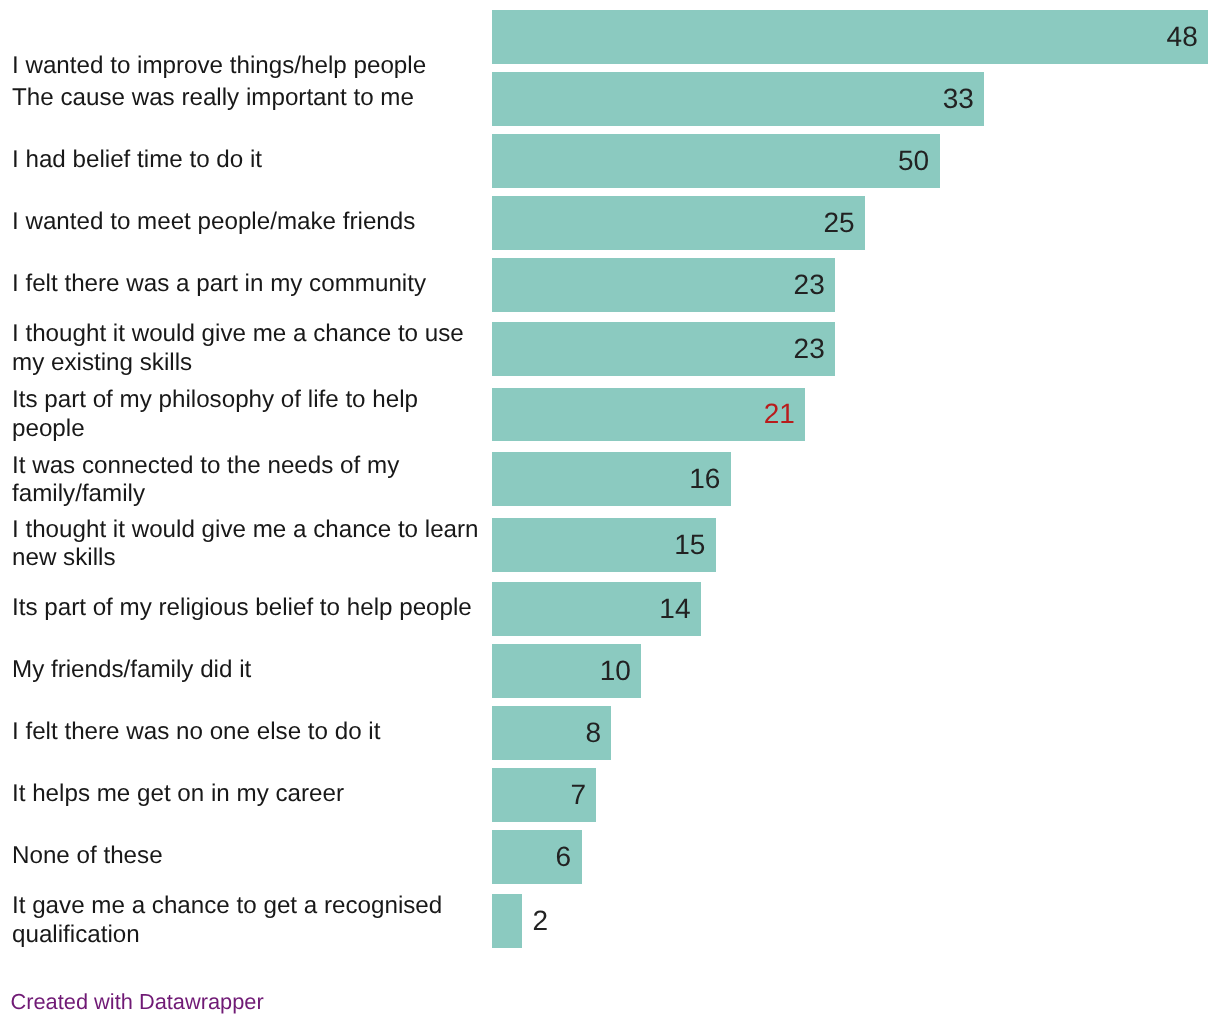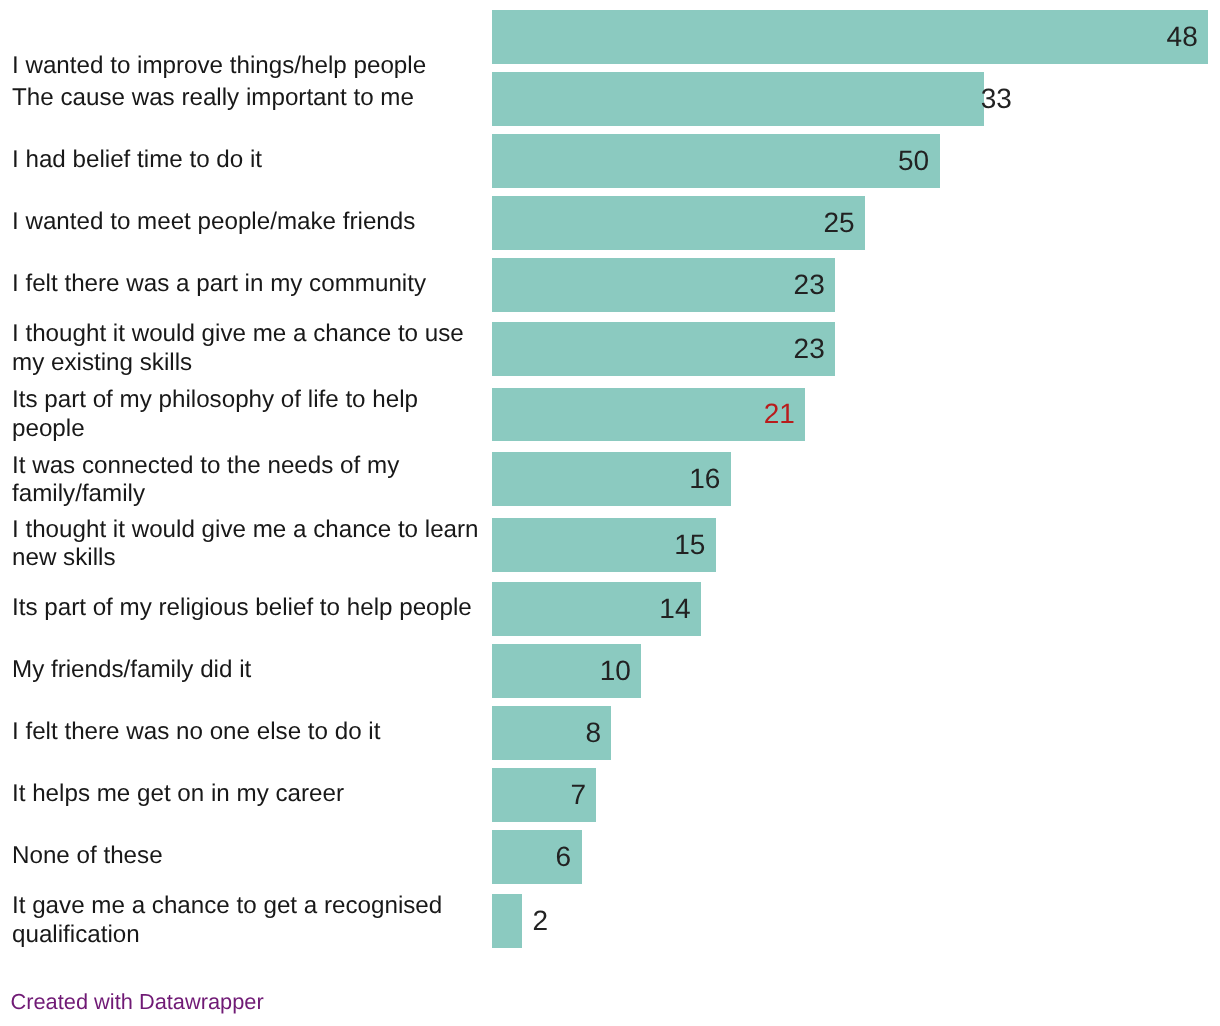--- a/index.html
+++ b/index.html
@@ -37,21 +37,21 @@
 
 <div id="chart">
   <div class="row">
     <span class="cat-label" style="top: 22.1px; color: rgb(24, 24, 24); margin-top: 30px;">I wanted to improve things/help people</span>
     <span class="bar" style="left: 492px; top: 10px; width: 716.16px; height: 53.7px; background: rgb(139, 202, 192);"></span>
     <span class="value-label inside" style="top: 24.85px; color: rgb(34, 34, 34); left: 1197.76px;">48</span>
   </div>
   <div class="row">
     <span class="cat-label" style="top: 84px; color: rgb(24, 24, 24);">The cause was really important to me</span>
     <span class="bar" style="left: 492px; top: 71.9px; width: 492.36px; height: 53.7px; background: rgb(139, 202, 192);"></span>
-    <span class="value-label inside" style="top: 86.75px; color: rgb(34, 34, 34); left: 973.96px; margin-left: 38px;">33</span>
+    <span class="value-label inside" style="top: 86.75px; color: rgb(34, 34, 34); left: 973.96px;">33</span>
   </div>
   <div class="row">
     <span class="cat-label" style="top: 146.1px; color: rgb(24, 24, 24);">I had belief time to do it</span>
     <span class="bar" style="left: 492px; top: 134.1px; width: 447.6px; height: 53.7px; background: rgb(139, 202, 192);"></span>
     <span class="value-label inside" style="top: 148.95px; color: rgb(34, 34, 34); left: 929.2px;">50</span>
   </div>
   <div class="row">
     <span class="cat-label" style="top: 208.2px; color: rgb(24, 24, 24);">I wanted to meet people/make friends</span>
     <span class="bar" style="left: 492px; top: 196px; width: 373px; height: 53.7px; background: rgb(139, 202, 192);"></span>
     <span class="value-label inside" style="top: 210.85px; color: rgb(34, 34, 34); left: 854.6px;">25</span>

